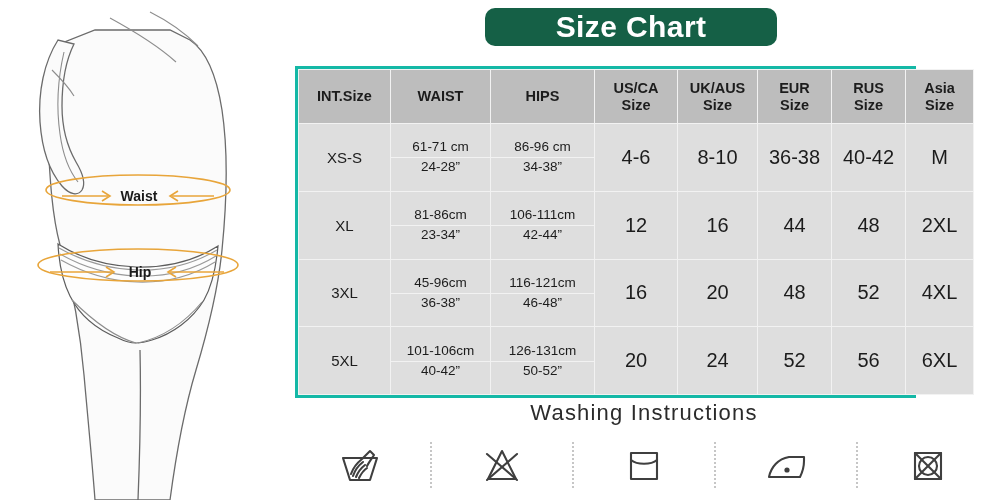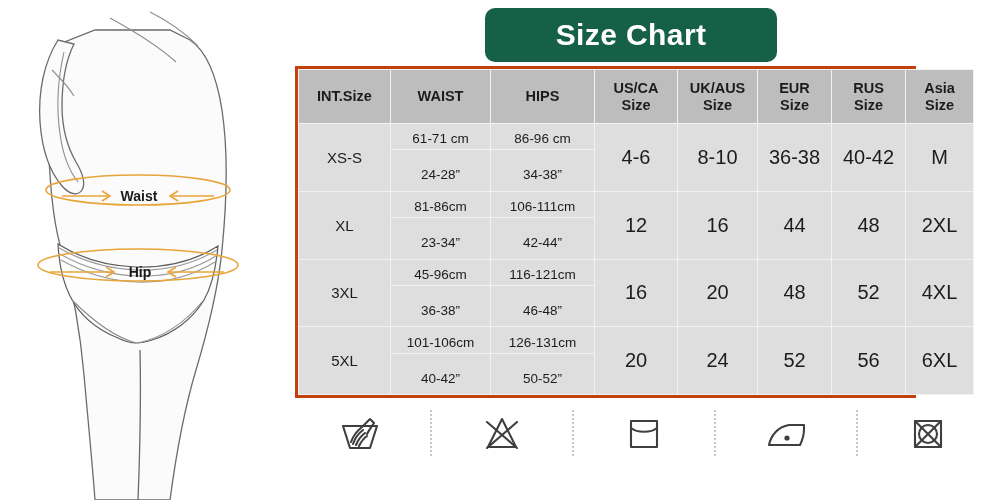--- a/index.html
+++ b/index.html
@@ -33,21 +33,21 @@
     font-family: "Liberation Sans", sans-serif;
     font-weight: bold;
     font-size: 14px;
     fill: #1a1a1a;
   }
 
   
   #title-banner {
     position: absolute;
     left: 485px; top: 8px;
-    width: 292px; height: 54px;
+    width: 292px; height: 38px;
     background: #156046;
     border-radius: 10px;
     display: flex;
     align-items: center;
     justify-content: center;
     z-index: 5;
   }
   #title-banner .title-text {
     color: #ffffff;
     font-size: 30px;
@@ -62,21 +62,21 @@
     left: 288px; top: 0;
     width: 712px; height: 500px;
     background: #ffffff;
   }
 
   
   #size-table-wrap {
     position: absolute;
     left: 7px; top: 66px;
     width: 621px; height: 332px;
-    background: #c2410c;
+    background: #14b8a6;
     padding: 3px;
   }
   table.size-table {
     width: 100%; height: 100%;
     border-collapse: collapse;
     table-layout: fixed;
     font-family: "Liberation Sans", sans-serif;
   }
   table.size-table th,
   table.size-table td {
@@ -96,21 +96,21 @@
   tbody tr.row-dark td { background: #c0c0c0; }
   tbody tr.row-light td { background: #dedede; }
   tbody td { height: 39.5px; font-size: 20px; }
   td.size-cell { font-size: 15px; }
   td.meas-cell { font-size: 13.5px; line-height: 1.18; }
   td.meas-cell .cm { display: block; }
   td.meas-cell .inch {
     display: block;
     border-top: 1.5px solid #f2f2f2;
     margin-top: 2px;
-    padding-top: 17px;
+    padding-top: 1px;
   }
 
   
   col.c-int { width: 92px; }
   col.c-waist { width: 100px; }
   col.c-hips { width: 104px; }
   col.c-usca { width: 83px; }
   col.c-ukaus { width: 80px; }
   col.c-eur { width: 74px; }
   col.c-rus { width: 74px; }
@@ -316,20 +316,21 @@
               <td class="">24</td>
               <td class="">52</td>
               <td class="">56</td>
               <td class="">6XL</td>
             </tr>
           </tbody>
       </table>
     </div>
 
     <div id="washing">
+      <div id="washing-title">Washing Instructions</div>
       <div id="wash-icons">
 
         <div class="wash-item">
           <span class="wash-icon">
             <svg viewBox="0 0 50 46" width="50" height="46">
               <path class="wi-stroke" d="M8,16 L42,16 L35,38 L15,38 Z"></path>
               <path class="wi-stroke" d="M16,32 C18,26 22,21 27,17 C30,14 33,11 35,9 L39,13 C37,16 34,20 32,24"></path>
               <path class="wi-stroke" d="M18,34 C20,28 24,23 28,20"></path>
               <path class="wi-stroke" d="M21,35 C23,30 26,26 30,23"></path>
               <path class="wi-stroke" d="M24,36 C26,32 29,28 32,26"></path>

